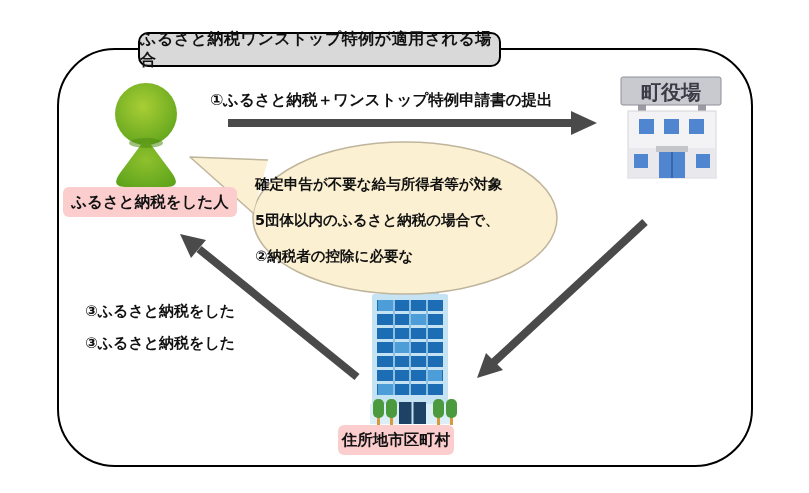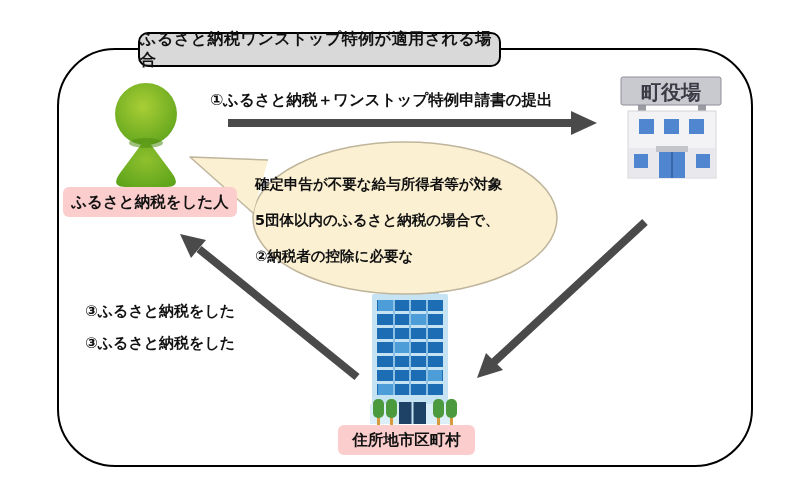--- a/index.html
+++ b/index.html
@@ -29,21 +29,21 @@
     font-size:16px;font-weight:bold;letter-spacing:.5px;z-index:5;
   }
   .diagram-svg{position:absolute;inset:0;z-index:1;}
   .node-label{
     position:absolute;background:var(--label-bg);border-radius:6px;
     display:flex;align-items:center;justify-content:center;
     font-size:15.5px;font-weight:bold;z-index:4;white-space:nowrap;
   }
   .lbl-taxpayer{left:63px;top:187px;width:174px;height:30px;}
   .lbl-donation{left:595px;top:181px;width:150px;height:28px;}
-  .lbl-home{left:338px;top:425px;width:137px;height:30px;}
+  .lbl-home{left:338px;top:425px;width:116px;height:30px;}
   .flow-text{
     position:absolute;font-size:15px;font-weight:bold;text-align:left;
     z-index:3;white-space:nowrap;line-height:32px;
   }
   .step1{left:210px;top:84px;width:400px;font-size:15.5px;}
   .step2{left:545px;top:295px;width:215px;}
   .step3{left:85px;top:295px;width:230px;}
   .bubble-text{
     position:absolute;left:255px;top:166px;width:300px;z-index:3;
     font-size:14.5px;font-weight:bold;text-align:left;line-height:36px;

